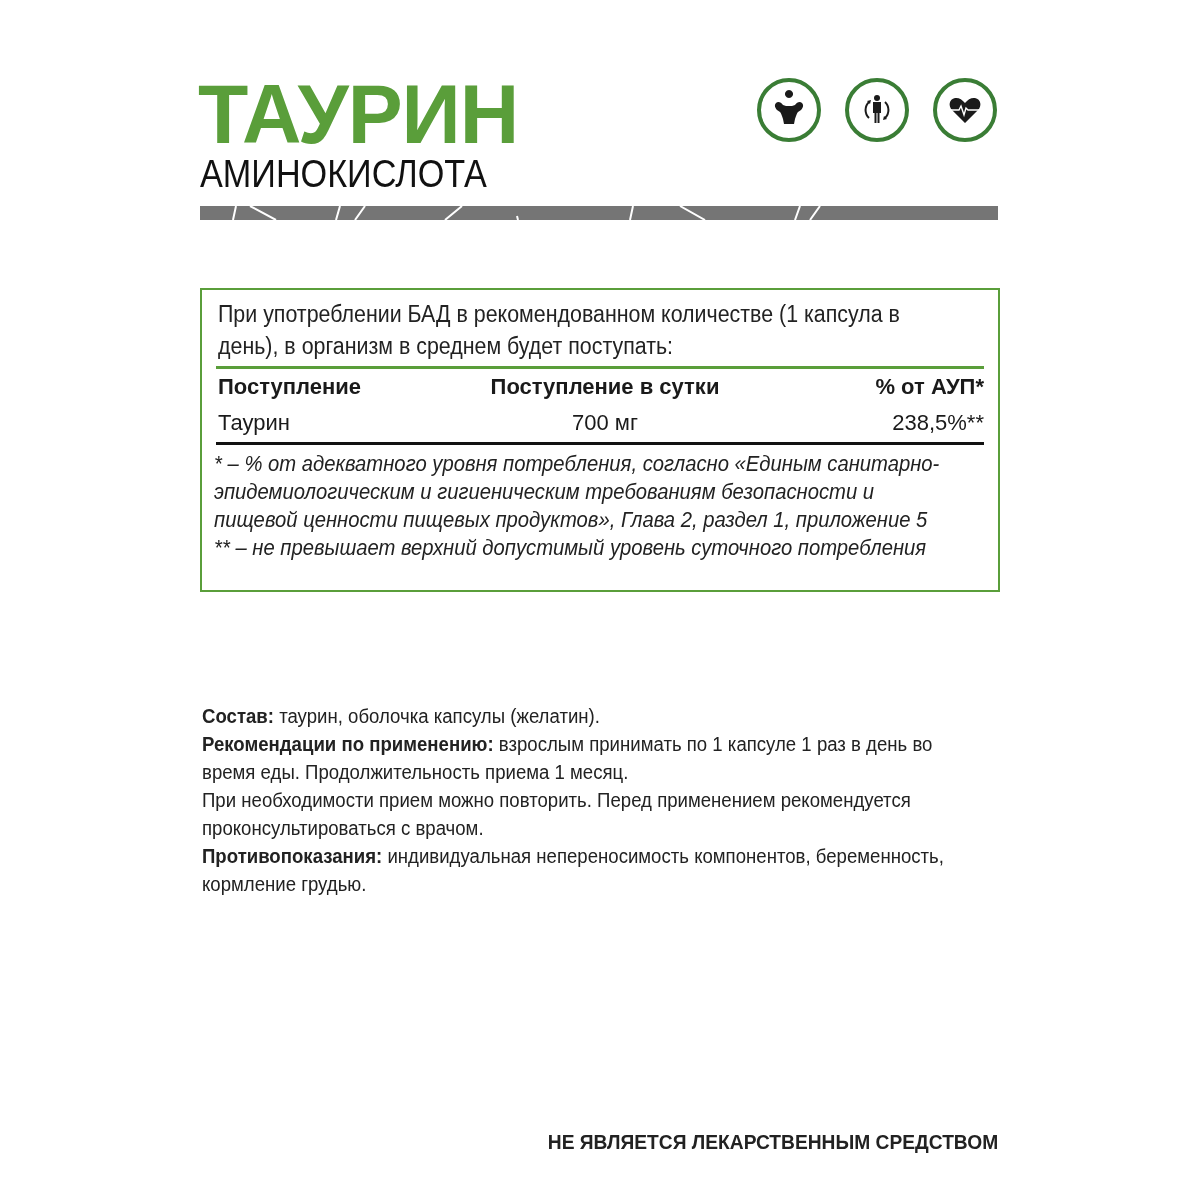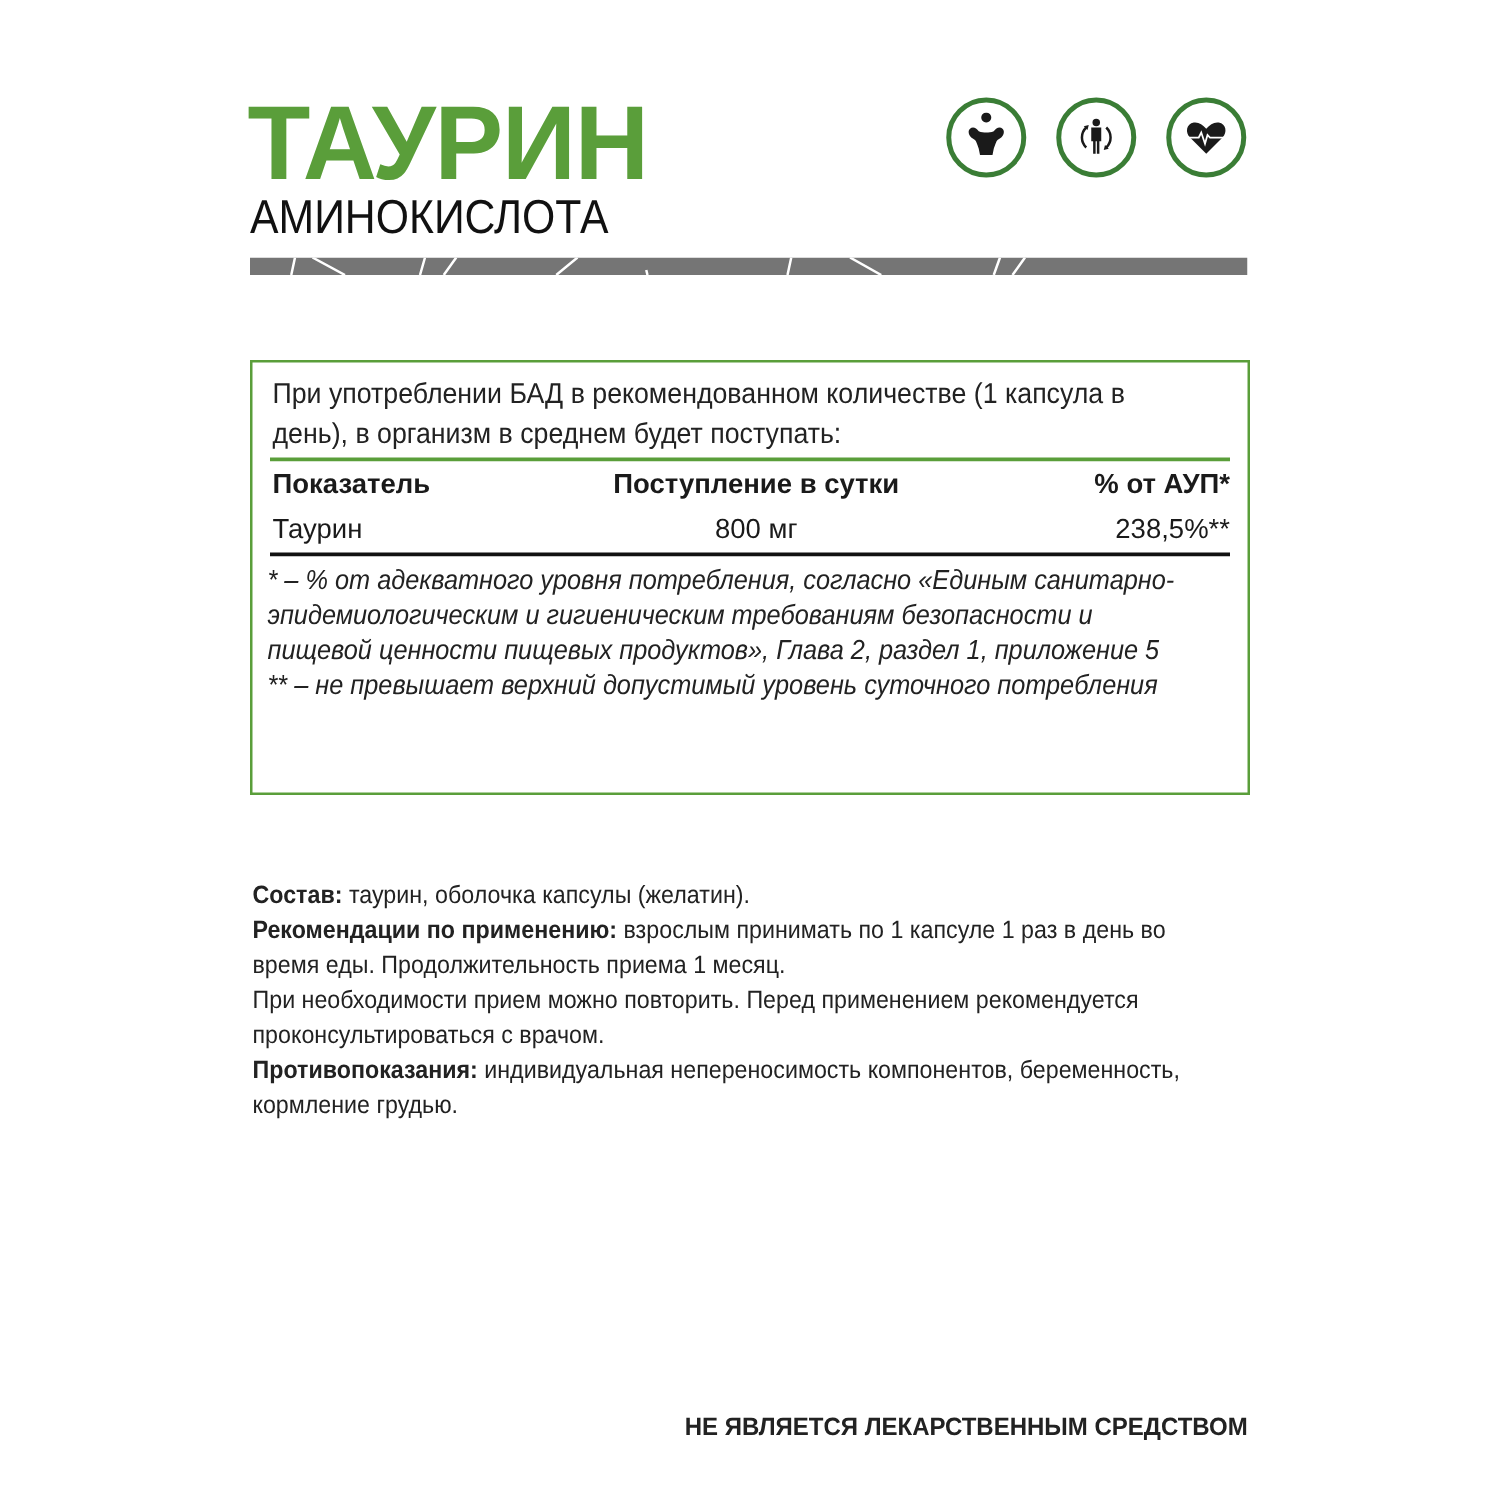--- a/index.html
+++ b/index.html
@@ -20,21 +20,21 @@
     transform: scaleX(0.9); transform-origin: left top;
   }
   .icons { position: absolute; top: 78px; left: 757px; display: flex; gap: 24px; }
   .icon-circle {
     width: 56px; height: 56px; border: 4px solid #3a7d35; border-radius: 50%;
     display: flex; align-items: center; justify-content: center; box-sizing: content-box;
   }
   .icon-circle svg { width: 40px; height: 40px; }
   .stripe { position: absolute; left: 200px; top: 206px; width: 798px; height: 14px; }
   .info-box {
-    position: absolute; left: 200px; top: 288px; width: 800px; height: 348px;
+    position: absolute; left: 200px; top: 288px; width: 800px; height: 304px;
     border: 2px solid #5a9e3a; box-sizing: border-box;
   }
   .intro {
     position: absolute; left: 16px; top: 8px; width: 770px;
     font-size: 23px; line-height: 32px; color: #222;
     transform: scaleX(0.93); transform-origin: left top;
   }
   .green-rule { position: absolute; left: 14px; top: 76px; width: 768px; height: 3px; background: #5a9e3a; }
   .trow { position: absolute; left: 16px; width: 766px; font-size: 22px; line-height: 30px; }
   .trow span { position: absolute; top: 0; white-space: nowrap; }
@@ -96,27 +96,27 @@
 <svg class="stripe" viewBox="0 0 798 14" preserveAspectRatio="none">
   <rect x="0" y="0" width="798" height="14" fill="#757575"></rect>
   <path d="M36 0 L33 14 M50 0 L76 14 M140 0 L136 14 M165 0 L155 14 M262 0 L245 14 M317 10 L318 14 M433 0 L430 14 M480 0 L505 14 M600 0 L595 14 M620 0 L610 14" stroke="#ffffff" stroke-width="2"></path>
 </svg>
 
 <div class="info-box">
   <div class="intro">При употреблении БАД в рекомендованном количестве (1 капсула в день), в организм в среднем будет поступать:</div>
   <div class="green-rule"></div>
 
   <div class="trow th">
-    <span class="c1">Показатель</span>
+    <span class="c1">Поступление</span>
     <span class="c2">Поступление в сутки</span>
     <span class="c3">% от АУП*</span>
   </div>
   <div class="trow td">
     <span class="c1">Таурин</span>
-    <span class="c2">800 мг</span>
+    <span class="c2">700 мг</span>
     <span class="c3">238,5%**</span>
   </div>
   <div class="black-rule"></div>
 
   <div class="notes">
     <p>* – % от адекватного уровня потребления, согласно «Единым санитарно-эпидемиологическим и гигиеническим требованиям безопасности и пищевой ценности пищевых продуктов», Глава 2, раздел 1, приложение 5</p>
     <p>** – не превышает верхний допустимый уровень суточного потребления</p>
   </div>
 </div>
 

